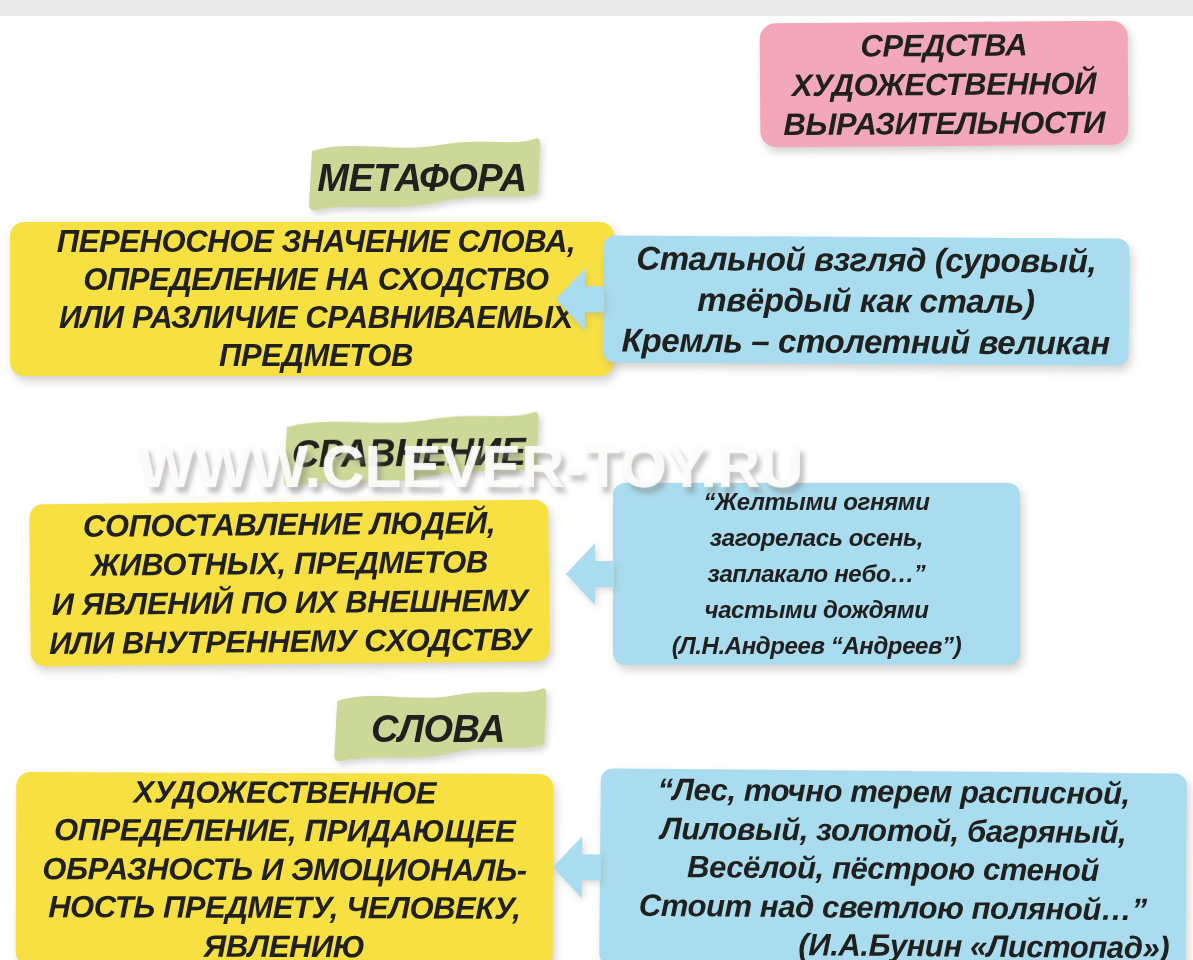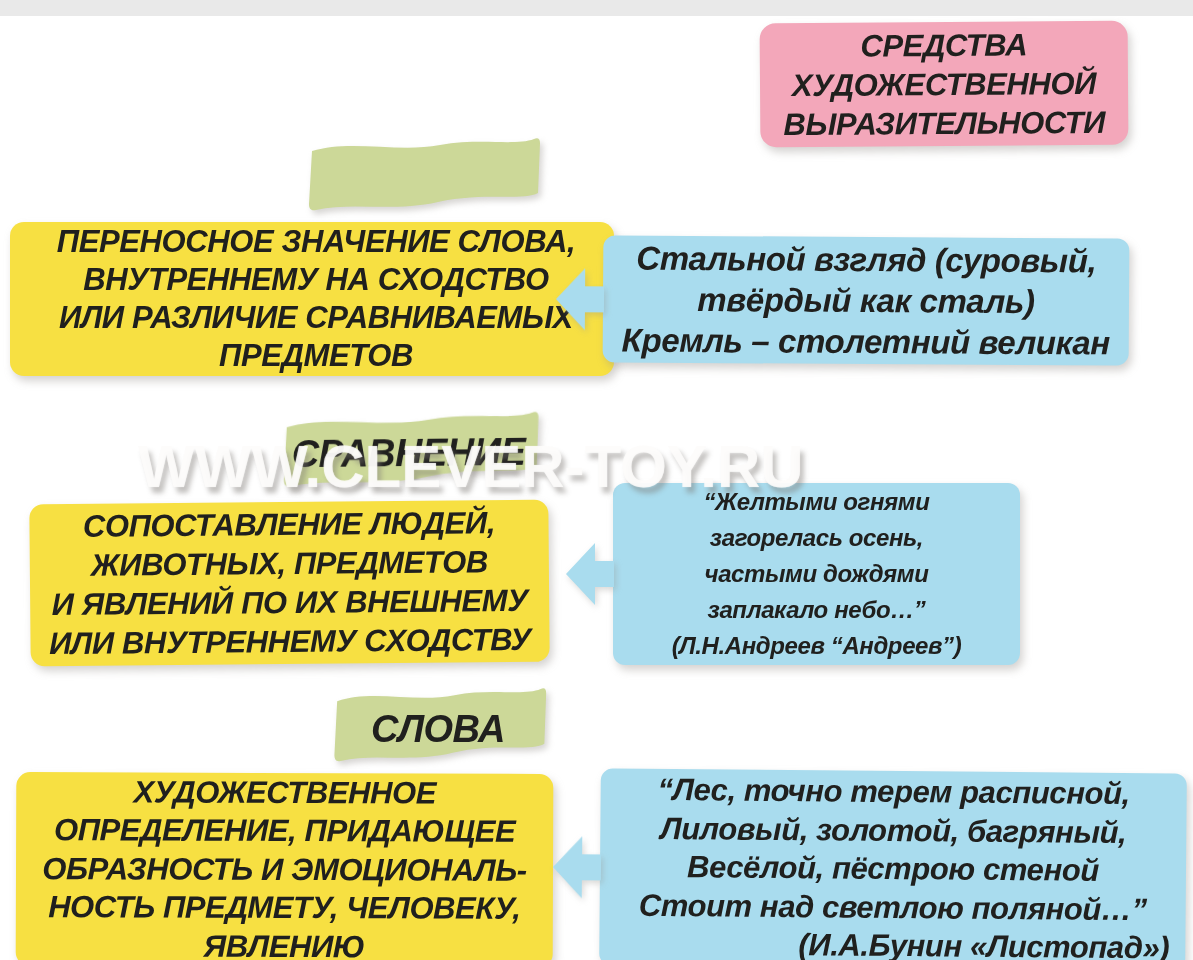--- a/index.html
+++ b/index.html
@@ -76,26 +76,27 @@
       <div class="line">ВЫРАЗИТЕЛЬНОСТИ</div>
     </div>
   </div>
 
   <div id="watermark">WWW.CLEVER-TOY.RU</div>
 
   <div class="term-label" id="label-1">
     <svg viewBox="0 0 240 92" preserveAspectRatio="none">
       <path d="M 10,22 C 48,10 96,24 138,16 C 178,9 214,17 232,10 C 236,8 238,10 238,14 L 236,64 C 222,72 180,63 136,73 C 92,83 48,73 14,81 C 9,82 7,80 7,75 Z" fill="#ccd898"></path>
     </svg>
+    <div class="term-text">МЕТАФОРА</div>
   </div>
 
   <div class="card def-card" id="def-1">
     <div class="cardtext">
       <div class="line">ПЕРЕНОСНОЕ ЗНАЧЕНИЕ СЛОВА,</div>
-      <div class="line">ВНУТРЕННЕМУ НА СХОДСТВО</div>
+      <div class="line">ОПРЕДЕЛЕНИЕ НА СХОДСТВО</div>
       <div class="line">ИЛИ РАЗЛИЧИЕ СРАВНИВАЕМЫХ</div>
       <div class="line">ПРЕДМЕТОВ</div>
     </div>
   </div>
 
   <div class="card ex-card" id="ex-1">
     <div class="ex-arrow">
       <svg viewBox="0 0 52 72">
           <path d="M2,36 L31,5 L31,23 L50,23 L50,49 L31,49 L31,67 Z" fill="#a9dcee"></path>
         </svg>
@@ -125,22 +126,22 @@
 
   <div class="card ex-card" id="ex-2">
     <div class="ex-arrow">
       <svg viewBox="0 0 52 72">
           <path d="M2,36 L31,5 L31,23 L50,23 L50,49 L31,49 L31,67 Z" fill="#a9dcee"></path>
         </svg>
     </div>
     <div class="cardtext">
       <div class="line">“Желтыми огнями</div>
       <div class="line">загорелась осень,</div>
+      <div class="line">заплакало небо…”</div>
       <div class="line">частыми дождями</div>
-      <div class="line">заплакало небо…”</div>
       <div class="line">(Л.Н.Андреев “Андреев”)</div>
     </div>
   </div>
 
   <div class="term-label" id="label-3">
     <svg viewBox="0 0 240 92" preserveAspectRatio="none">
       <path d="M 10,22 C 48,10 96,24 138,16 C 178,9 214,17 232,10 C 236,8 238,10 238,14 L 236,64 C 222,72 180,63 136,73 C 92,83 48,73 14,81 C 9,82 7,80 7,75 Z" fill="#ccd898"></path>
     </svg>
     <div class="term-text">СЛОВА</div>
   </div>

